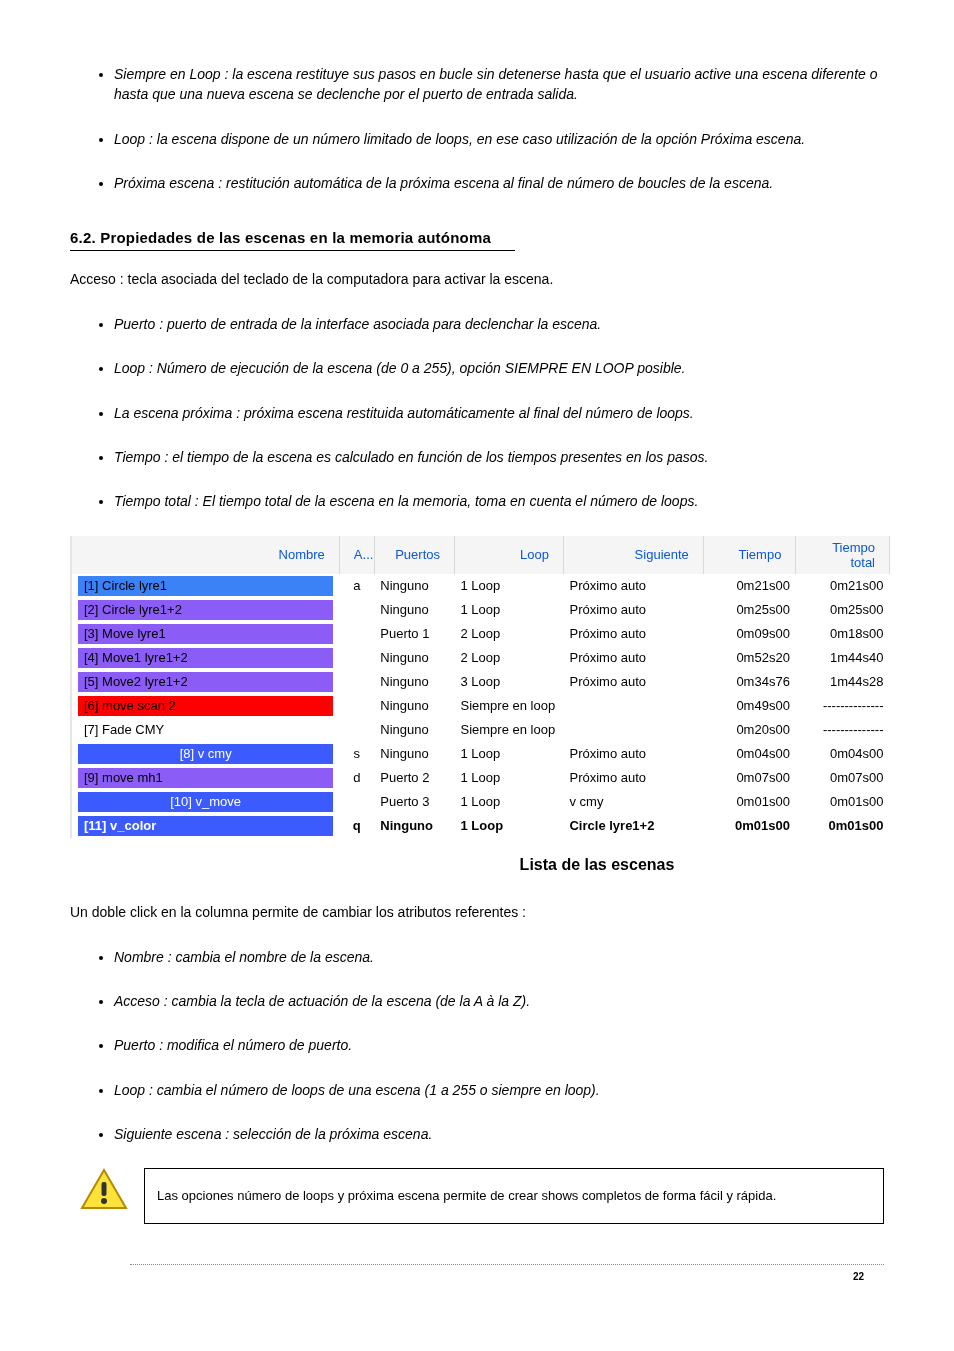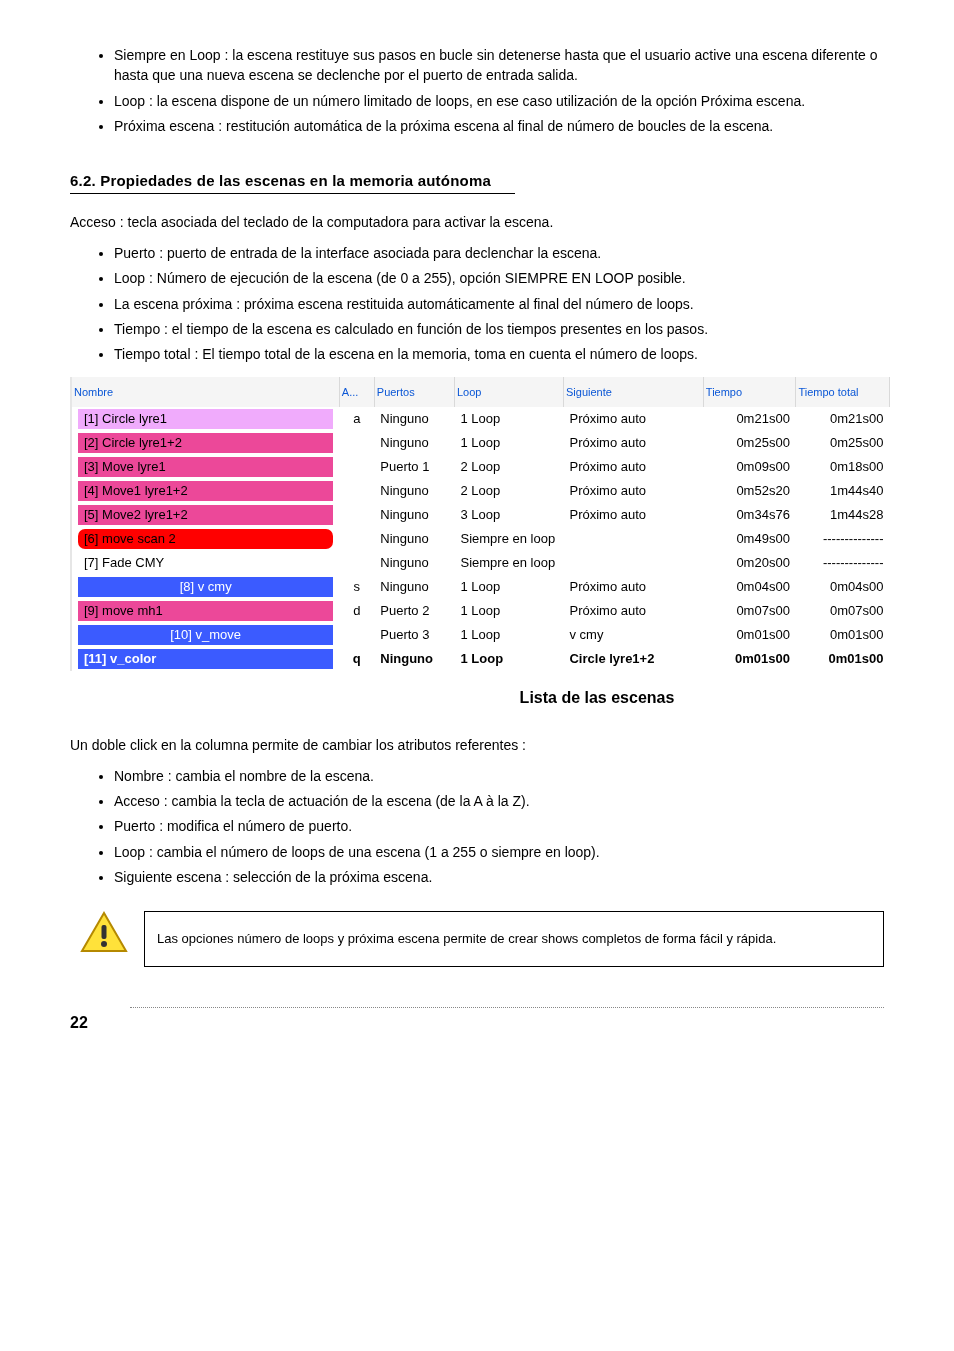--- a/index.html
+++ b/index.html
@@ -1,61 +1,61 @@
 <!DOCTYPE html>
 <html><head>
 <meta charset="utf-8">
 <style>
   * { box-sizing: border-box; margin: 0; padding: 0; }
   html, body { width: 954px; font-family: Arial, Helvetica, sans-serif; font-size: 14px; color: #000; background:#fff; }
   .page { padding: 40px 70px 30px 70px; position: relative; }
   ul.bullets { list-style: disc; padding-left: 44px; }
-  ul.bullets li { margin: 5px 0; line-height: 1.45; }
+  ul.bullets li { margin: 24px 0; line-height: 1.45; font-style: italic; }
   .section-title { font-size: 15px; font-weight: bold; margin: 36px 0 4px 0; letter-spacing: .2px; }
   .underline { border-bottom: 1px solid #000; width: 445px; margin-bottom: 18px; }
   p.body { margin: 10px 0; line-height: 1.5; }
 
   
   .scene-table-wrap { margin: 12px 0 4px 0; width: 820px; border-left: 2px solid #e6e6e6; }
   .scene-table { border-collapse: collapse; width: 100%; table-layout: fixed; }
-  .scene-table th { font-weight: normal; color: #0b57d6; background: #f5f5f5; border-right: 1px solid #d9d9d9; padding: 4px 2px; font-size: 11px; text-align: left; height: 30px; }
+  .scene-table th { font-weight: normal; color: #0b57d6; background: #f5f5f5; border-right: 1px solid #d9d9d9; padding: 4px 14px; font-size: 13px; text-align: right; height: 30px; }
   .scene-table td { padding: 2px 6px; font-size: 13px; height: 24px; vertical-align: middle; }
   .col-name   { width: 260px; }
   .col-a      { width: 34px; text-align:center; }
   .col-port   { width: 78px; }
   .col-loop   { width: 106px; }
   .col-next   { width: 136px; }
   .col-time   { width: 90px; text-align:right; }
   .col-total  { width: 91px; text-align:right; }
   td.port  { text-align:left; }
   td.loop  { text-align:left; }
   td.next  { text-align:left; }
   td.time, td.total { text-align:right; }
   td.a { text-align:center; }
 
   
   .name-cell { position: relative; padding:0; }
   .name-chip { display:block; padding:2px 6px; height:100%; }
-  .chip-green  { background:#f0abfc; color:#000; }
-  .chip-yellow { background:#ec4899; color:#000; }
-  .chip-red    { background:#ff0000; color:#000;border-radius:7px; }
+  .chip-green  { background:#3b82f6; color:#000; }
+  .chip-yellow { background:#8b5cf6; color:#000; }
+  .chip-red    { background:#ff0000; color:#000; }
   .chip-none   { background:transparent; }
   .chip-blue   { background:#3b5bff; color:#fff;text-align:center; }
   .chip-blue-bold { background:#3b5bff; color:#ffffff; font-weight:bold; }
   .row-bold td { font-weight: bold; }
 
   .caption { text-align:center; font-size:16px; font-weight:bold; margin: 18px 0 28px 240px; }
 
   
   .alert-row { display:flex; align-items:flex-start; gap:16px; margin: 24px 0 40px 10px; }
   .alert-icon { width:48px; height:42px; flex:0 0 48px; }
   .alert-box { border:1px solid #000; padding:18px 12px; flex:1; font-size:13px; line-height:1.4; }
 
   .foot-line { border-top:1px dotted #888; margin: 40px 0 6px 60px; }
-  .pnum { font-size:16px; margin-right:6px; font-weight:bold; }
+  .pnum { text-align:right; font-size:10px; margin-right:20px; font-weight:bold; }
 </style>
 </head>
 <body>
 
 <div class="page">
 
   <ul class="bullets">
     <li>Siempre en Loop : la escena restituye sus pasos en bucle sin detenerse hasta que el usuario active una escena diferente o hasta que una nueva escena se declenche por el puerto de entrada salida.</li>
     <li>Loop : la escena dispone de un número limitado de loops, en ese caso utilización de la opción Próxima escena.</li>
     <li>Próxima escena : restitución automática de la próxima escena al final de número de boucles de la escena.</li>

